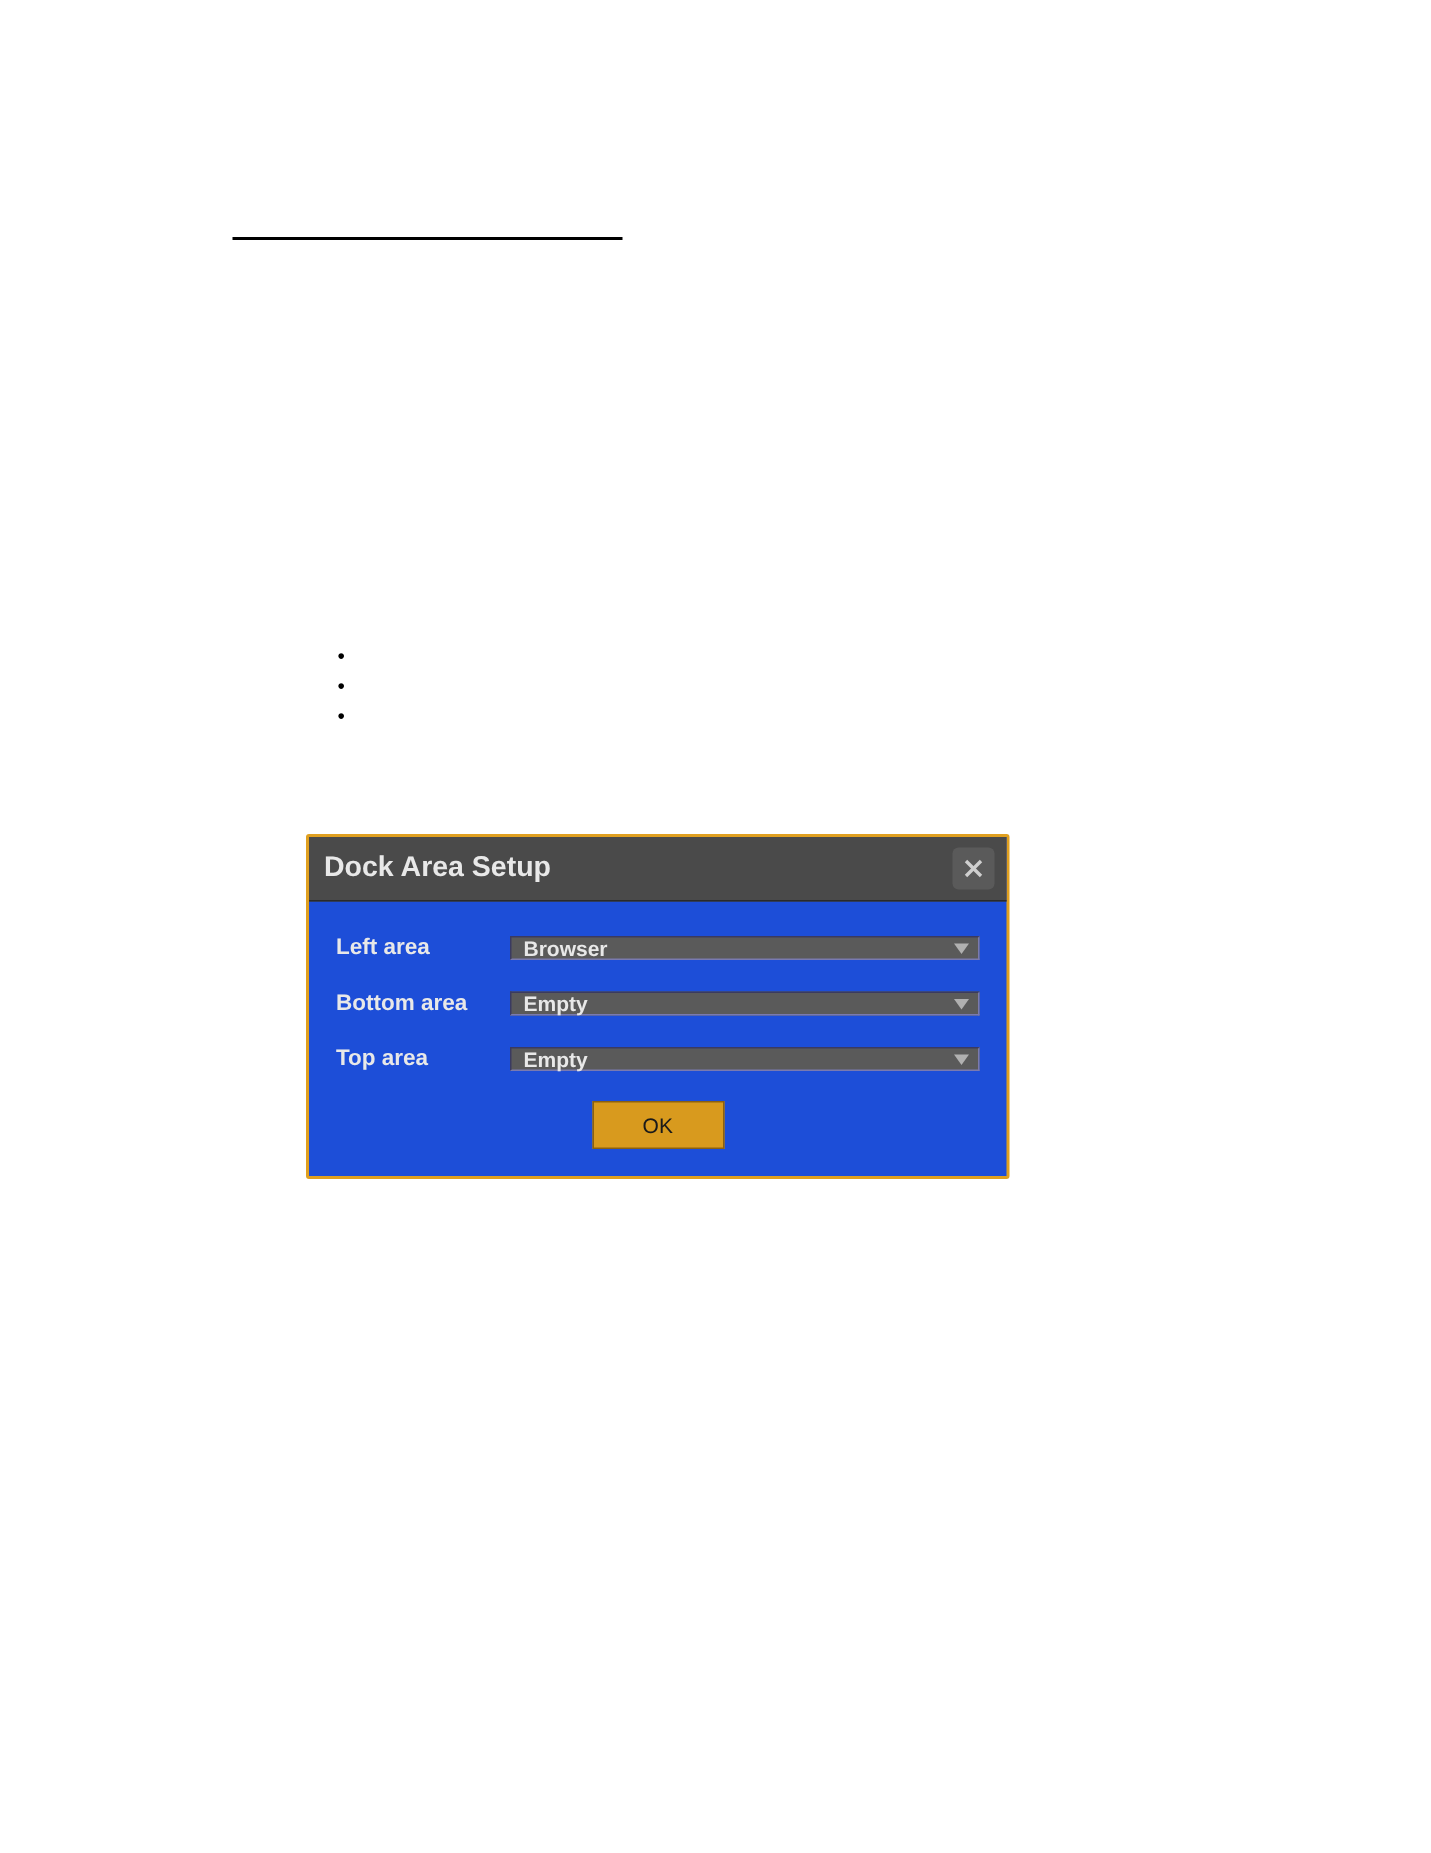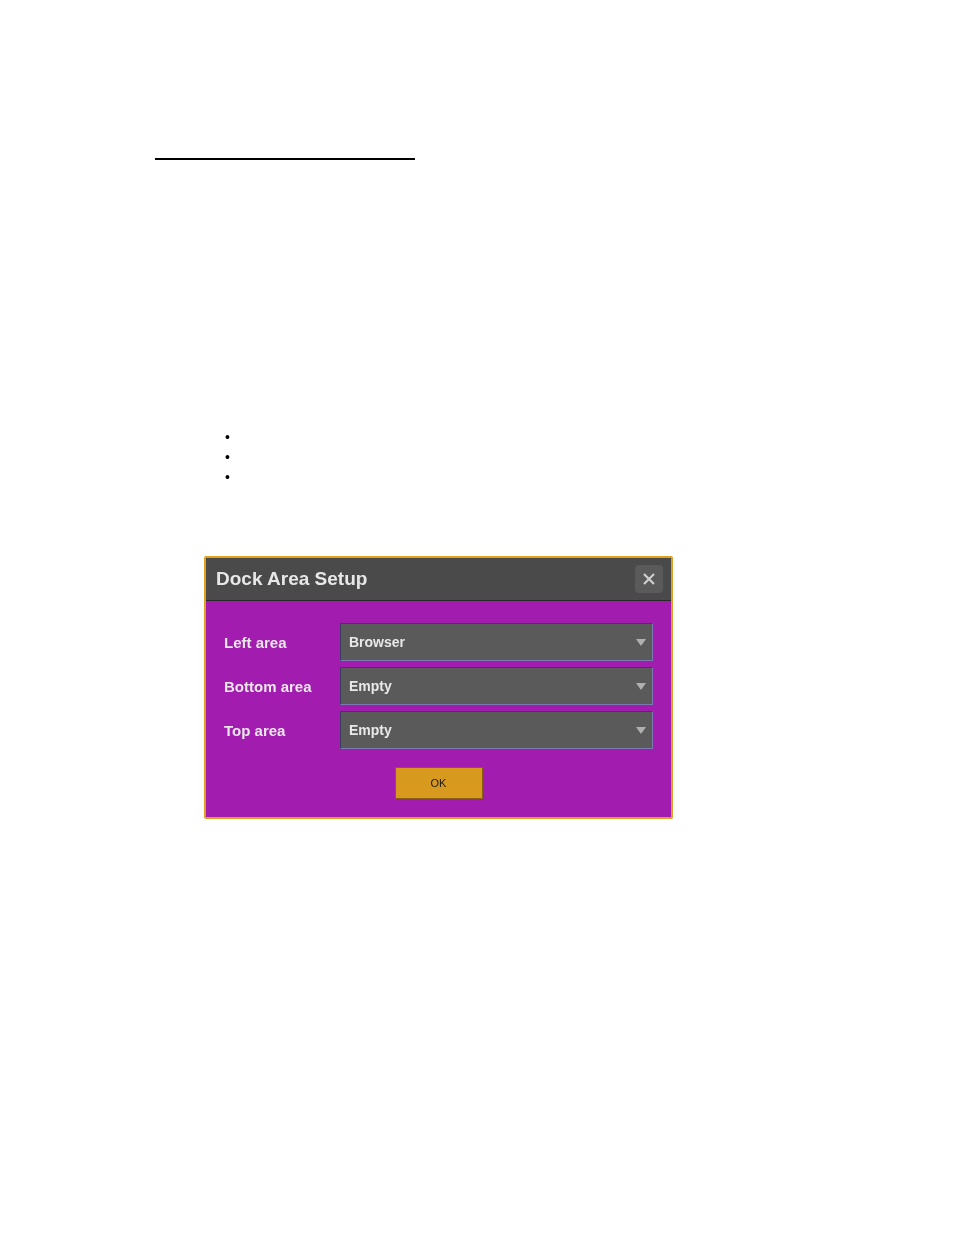--- a/index.html
+++ b/index.html
@@ -31,21 +31,21 @@
     margin-right: 8px;
   }
   .dialog-wrapper {
     position: absolute;
     left: 204px;
     top: 556px;
     width: 469px;
   }
   .dialog {
     width: 469px;
-    background: #a21caf;
+    background: #1d4ed8;
     border: 2px solid #e0a020;
     border-radius: 2px;
     box-sizing: border-box;
   }
   .titlebar {
     background: #4a4a4a;
     height: 42px;
     display: flex;
     align-items: center;
     justify-content: space-between;
@@ -72,32 +72,32 @@
     height: 14px;
     stroke: #cfcfcf;
     stroke-width: 2.2;
   }
   .body {
     padding: 22px 18px 18px 18px;
   }
   .row {
     display: flex;
     align-items: center;
-    margin-bottom: 6px;
+    margin-bottom: 20px;
   }
   .row .label {
     width: 116px;
     color: #e8e8e8;
     font-size: 15px;
     font-weight: 700;
     flex-shrink: 0;
   }
   .dropdown {
     flex: 1;
-    height: 38px;
+    height: 16px;
     background: #5a5a5a;
     border: 1px solid #7a7ab0;
     border-top-color: #3a3a60;
     border-left-color: #3a3a60;
     display: flex;
     align-items: center;
     justify-content: space-between;
     padding: 0 4px 0 8px;
     color: #e8e8e8;
     font-size: 14px;
@@ -121,21 +121,21 @@
     display: flex;
     justify-content: center;
     margin-top: 18px;
   }
   .ok-btn {
     width: 86px;
     height: 30px;
     background: #d89a1e;
     border: 1px solid #8a6010;
     color: #1a1a1a;
-    font-size: 11px;
+    font-size: 14px;
     font-weight: 400;
     display: flex;
     align-items: center;
     justify-content: center;
     cursor: pointer;
   }
   .gray-block-behind {
     position: absolute;
     left: 194px;
     top: 556px;

